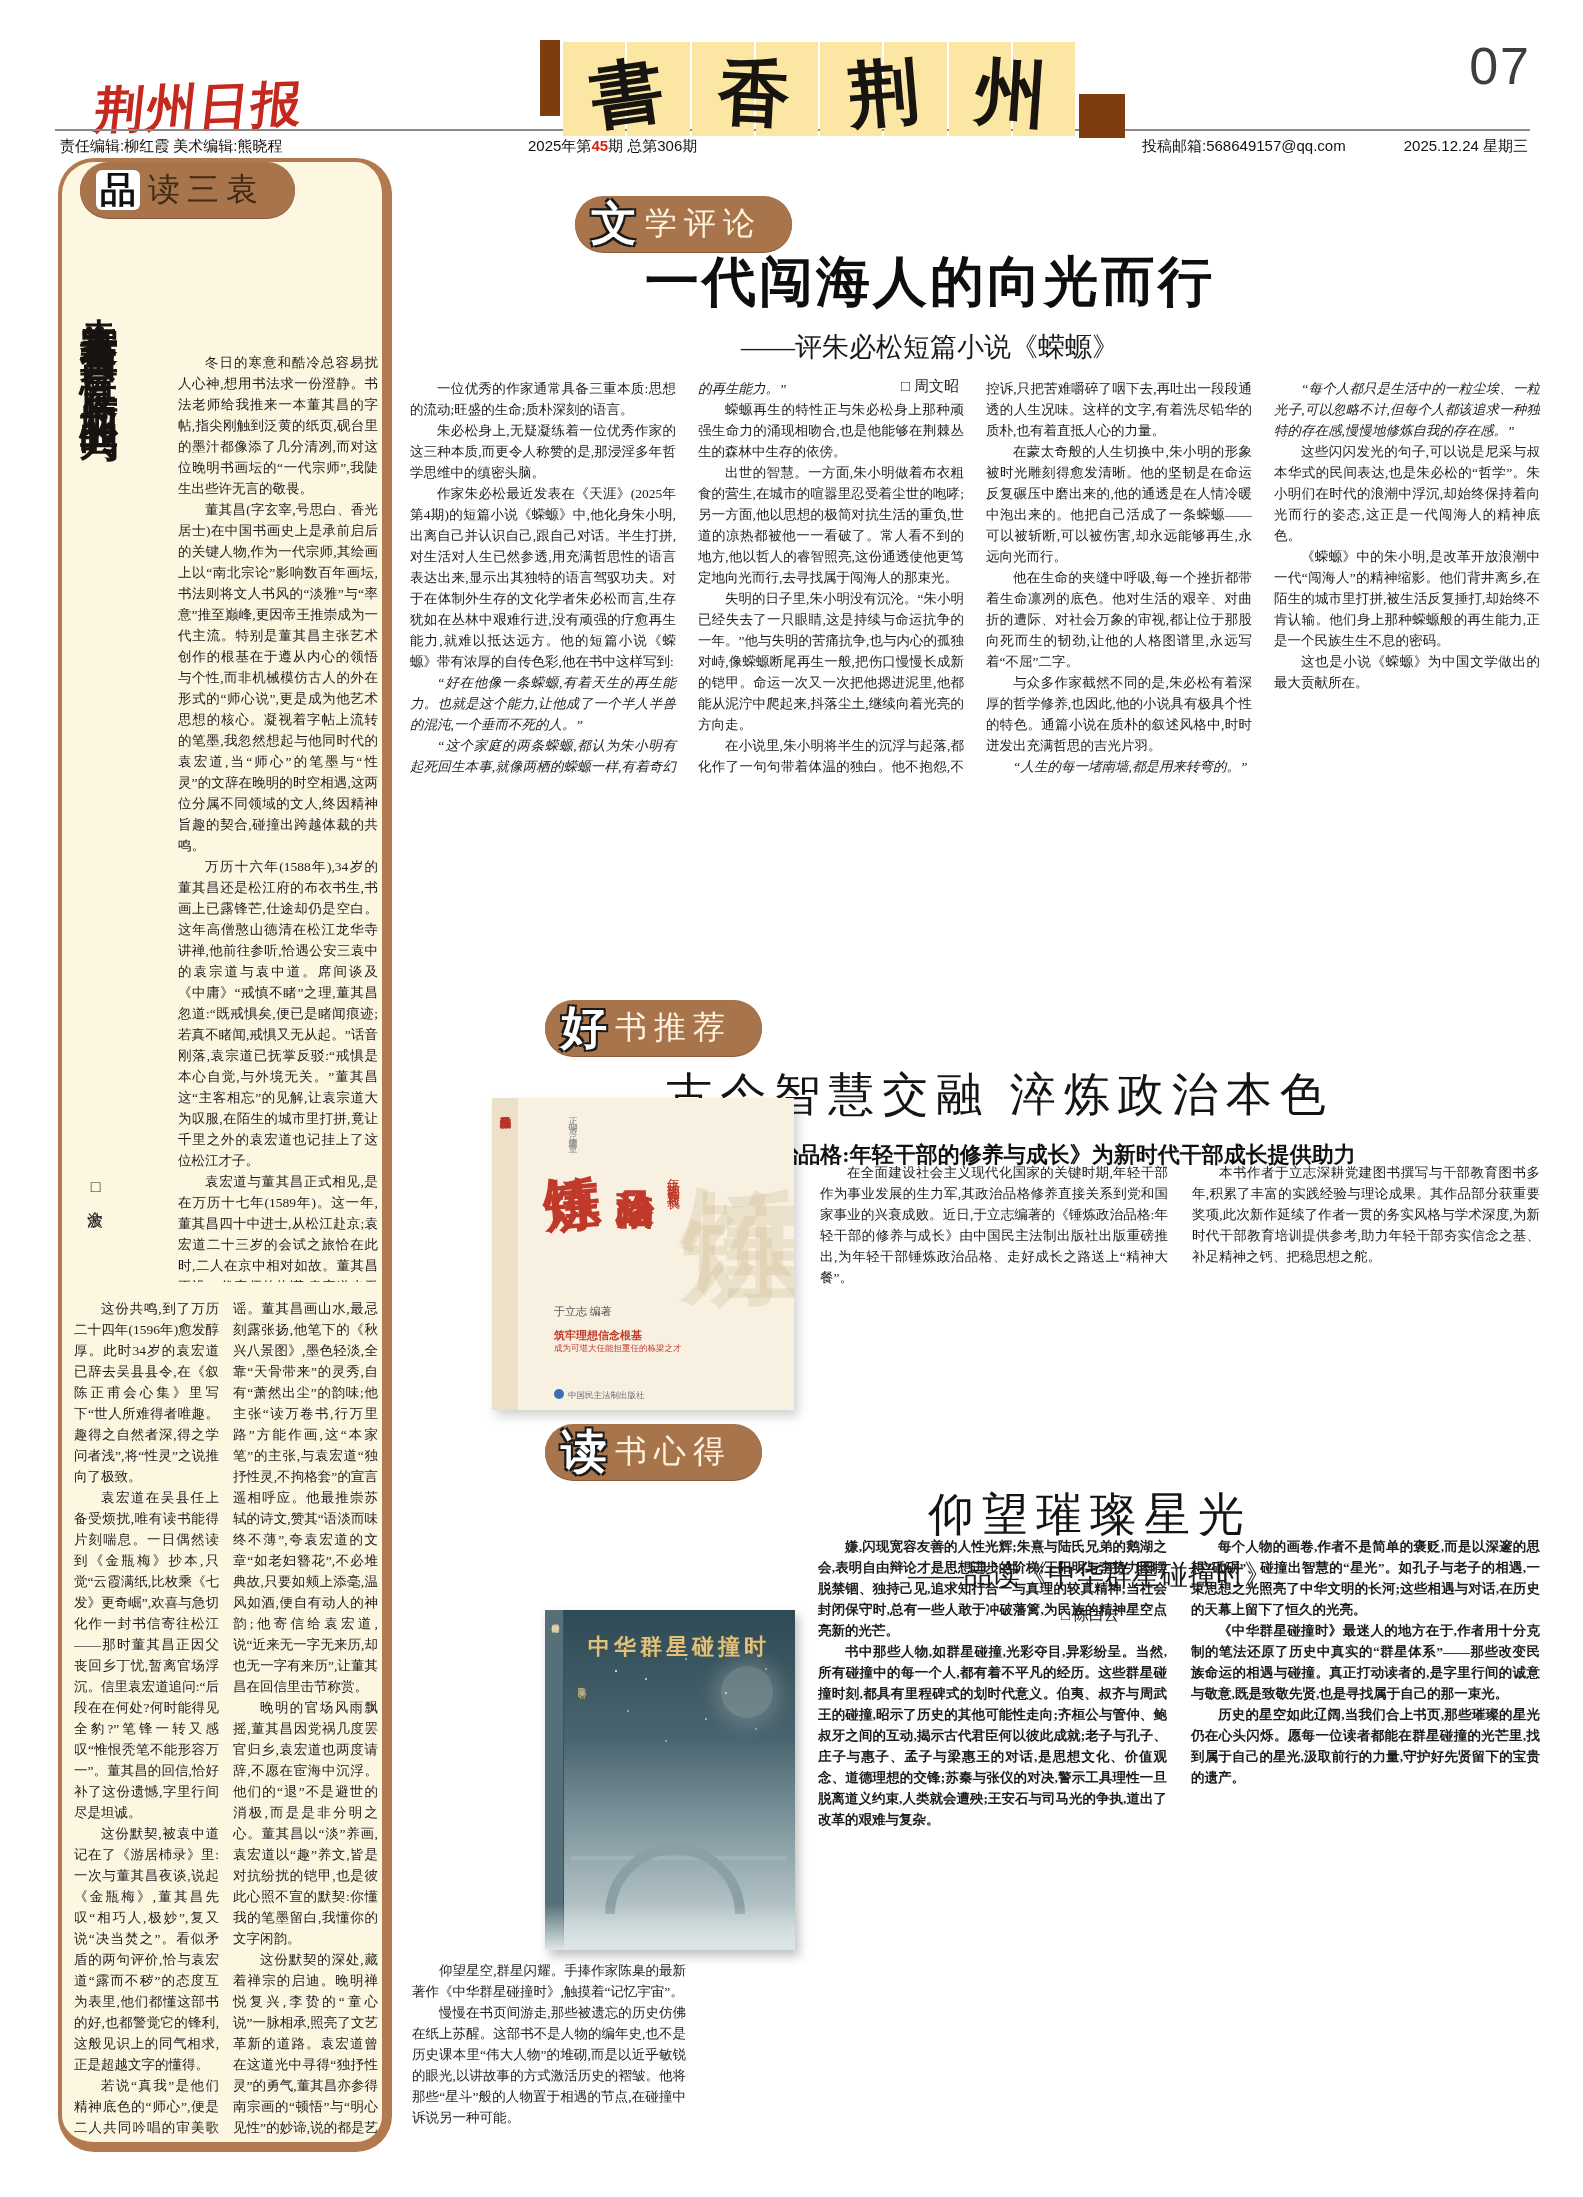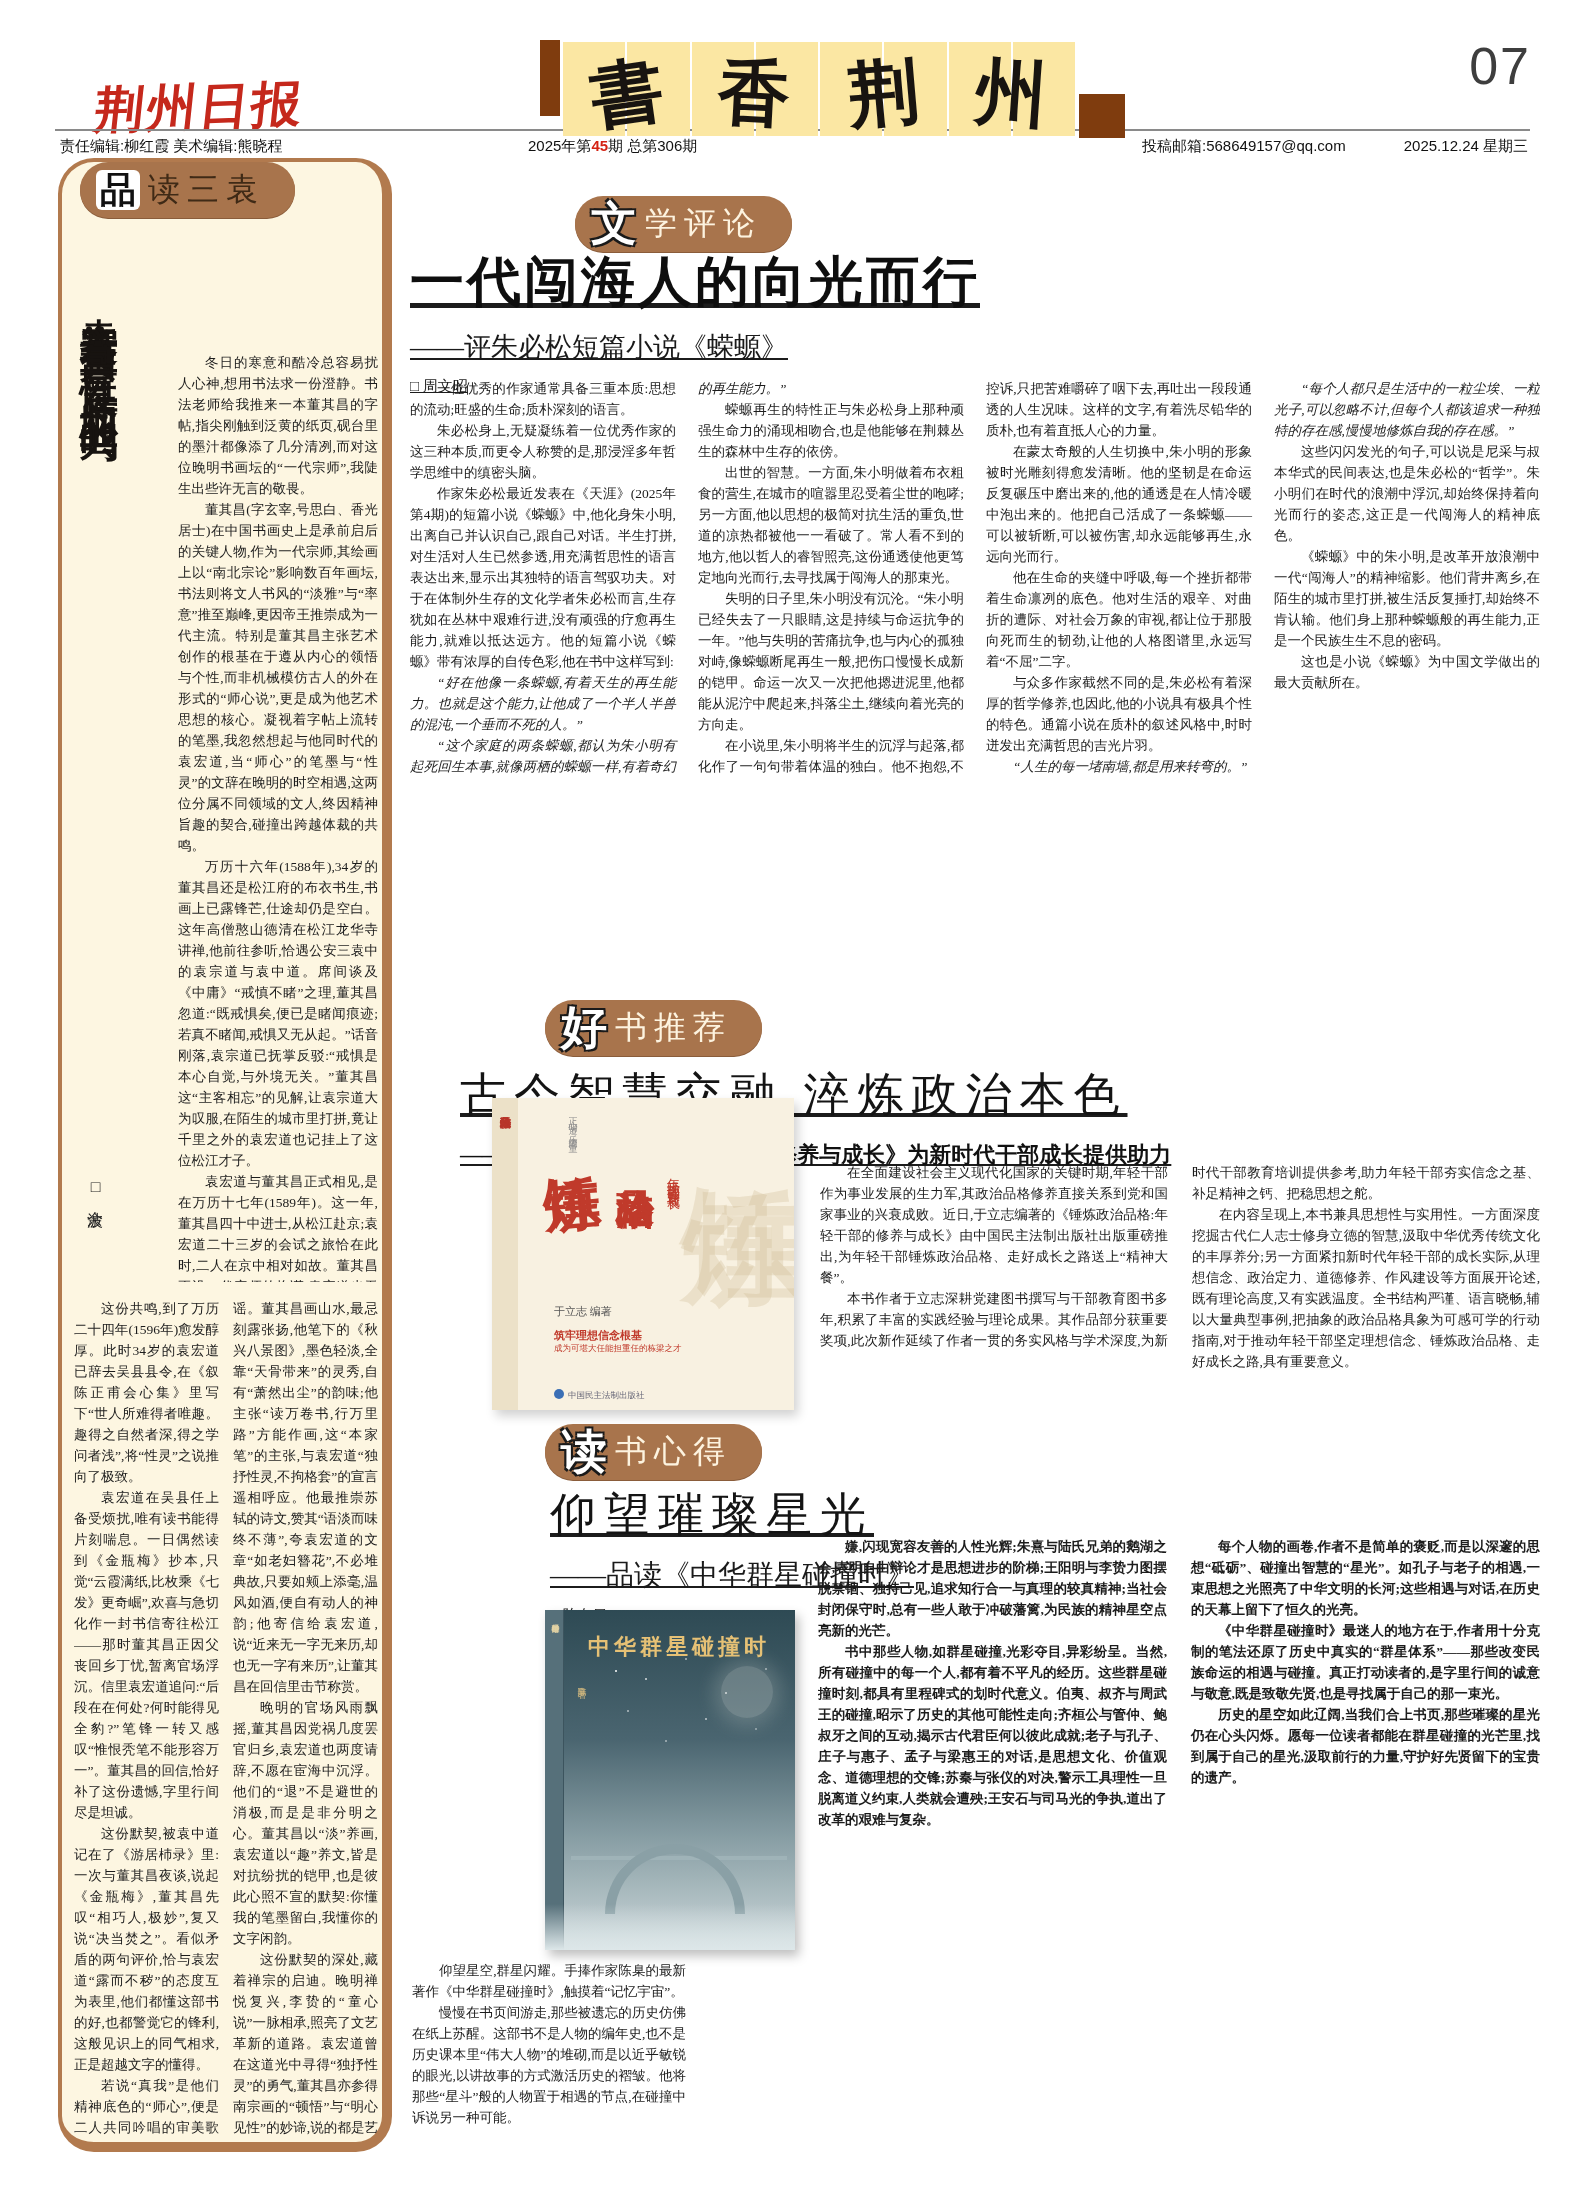--- a/index.html
+++ b/index.html
@@ -44,21 +44,21 @@
   .vtitle{position:absolute;left:64px;top:288px;height:880px;width:60px;writing-mode:vertical-rl;
           font-size:38px;font-weight:900;letter-spacing:5px;color:#171310;}
   .vbyline{position:absolute;left:84px;top:1178px;height:120px;writing-mode:vertical-rl;font-size:16px;color:#222;}
   .textcol{font-size:13.5px;line-height:21px;text-align:justify;overflow:hidden;}
   .textcol p{margin:0;text-indent:2em;}
   .textcol p.kai{font-style:italic;}
   .panel-col-top{position:absolute;left:178px;top:352px;width:200px;height:930px;}
   .panel-col-bottom{position:absolute;left:74px;top:1298px;width:304px;height:842px;
                     column-count:2;column-gap:14px;}
   
-  .h-wrap{position:absolute;text-decoration:underline;}
+  .h-wrap{position:absolute;text-align:center;}
   .headline-1{font-size:54px;font-weight:900;letter-spacing:3px;color:#0e0e0e;}
   .sub-1{font-size:27px;margin-top:10px;color:#1a1a1a;}
   .byline{font-size:15px;margin-top:12px;color:#222;}
   .headline-kai{font-size:46px;font-weight:500;letter-spacing:8px;color:#141414;}
   .sub-bold{font-size:22px;font-weight:700;margin-top:14px;color:#111;}
   
   .wen-cols{position:absolute;left:410px;top:378px;width:1130px;height:574px;column-count:4;column-gap:22px;}
   .hao-cols{position:absolute;left:820px;top:1162px;width:720px;height:300px;column-count:2;column-gap:24px;}
   .du-cols{position:absolute;left:818px;top:1536px;width:722px;height:652px;column-count:2;column-gap:24px;font-weight:bold;}
   .du-caption{position:absolute;left:412px;top:1960px;width:274px;height:226px;}
@@ -210,21 +210,20 @@
       <div class="b1-slogan" data-interactable="false">
         <span>筑牢理想信念根基</span>
         <small>成为可堪大任能担重任的栋梁之才</small>
       </div>
       <div class="b1-pub" data-interactable="false"><i data-interactable="false"></i><span>中国民主法制出版社</span></div>
     </div>
   </div>
   <div class="textcol hao-cols" data-interactable="false">
       <p>在全面建设社会主义现代化国家的关键时期,年轻干部作为事业发展的生力军,其政治品格修养直接关系到党和国家事业的兴衰成败。近日,于立志编著的《锤炼政治品格:年轻干部的修养与成长》由中国民主法制出版社出版重磅推出,为年轻干部锤炼政治品格、走好成长之路送上“精神大餐”。</p>
       <p>本书作者于立志深耕党建图书撰写与干部教育图书多年,积累了丰富的实践经验与理论成果。其作品部分获重要奖项,此次新作延续了作者一贯的务实风格与学术深度,为新时代干部教育培训提供参考,助力年轻干部夯实信念之基、补足精神之钙、把稳思想之舵。</p>
-      <p>在内容呈现上,本书兼具思想性与实用性。一方面深度挖掘古代仁人志士修身立德的智慧,汲取中华优秀传统文化的丰厚养分;另一方面紧扣新时代年轻干部的成长实际,从理想信念、政治定力、道德修养、作风建设等方面展开论述,既有理论高度,又有实践温度。全书结构严谨、语言晓畅,辅以大量典型事例,把抽象的政治品格具象为可感可学的行动指南,对于推动年轻干部坚定理想信念、锤炼政治品格、走好成长之路,具有重要意义。</p>
     </div>
 
   <div class="badge" style="left:545px;top:1424px;" data-interactable="false">
     <span class="big" data-interactable="false">读</span>
     <span class="rest" data-interactable="false">书心得</span>
   </div>
   <div class="h-wrap" style="left:550px;top:1484px;width:1080px;" data-interactable="false">
     <div class="headline-kai" data-interactable="false">仰望璀璨星光</div>
     <div class="sub-1" style="font-size:28px;" data-interactable="false">——品读《中华群星碰撞时》</div>
     <div class="byline" data-interactable="false">□ 陈白云</div>

